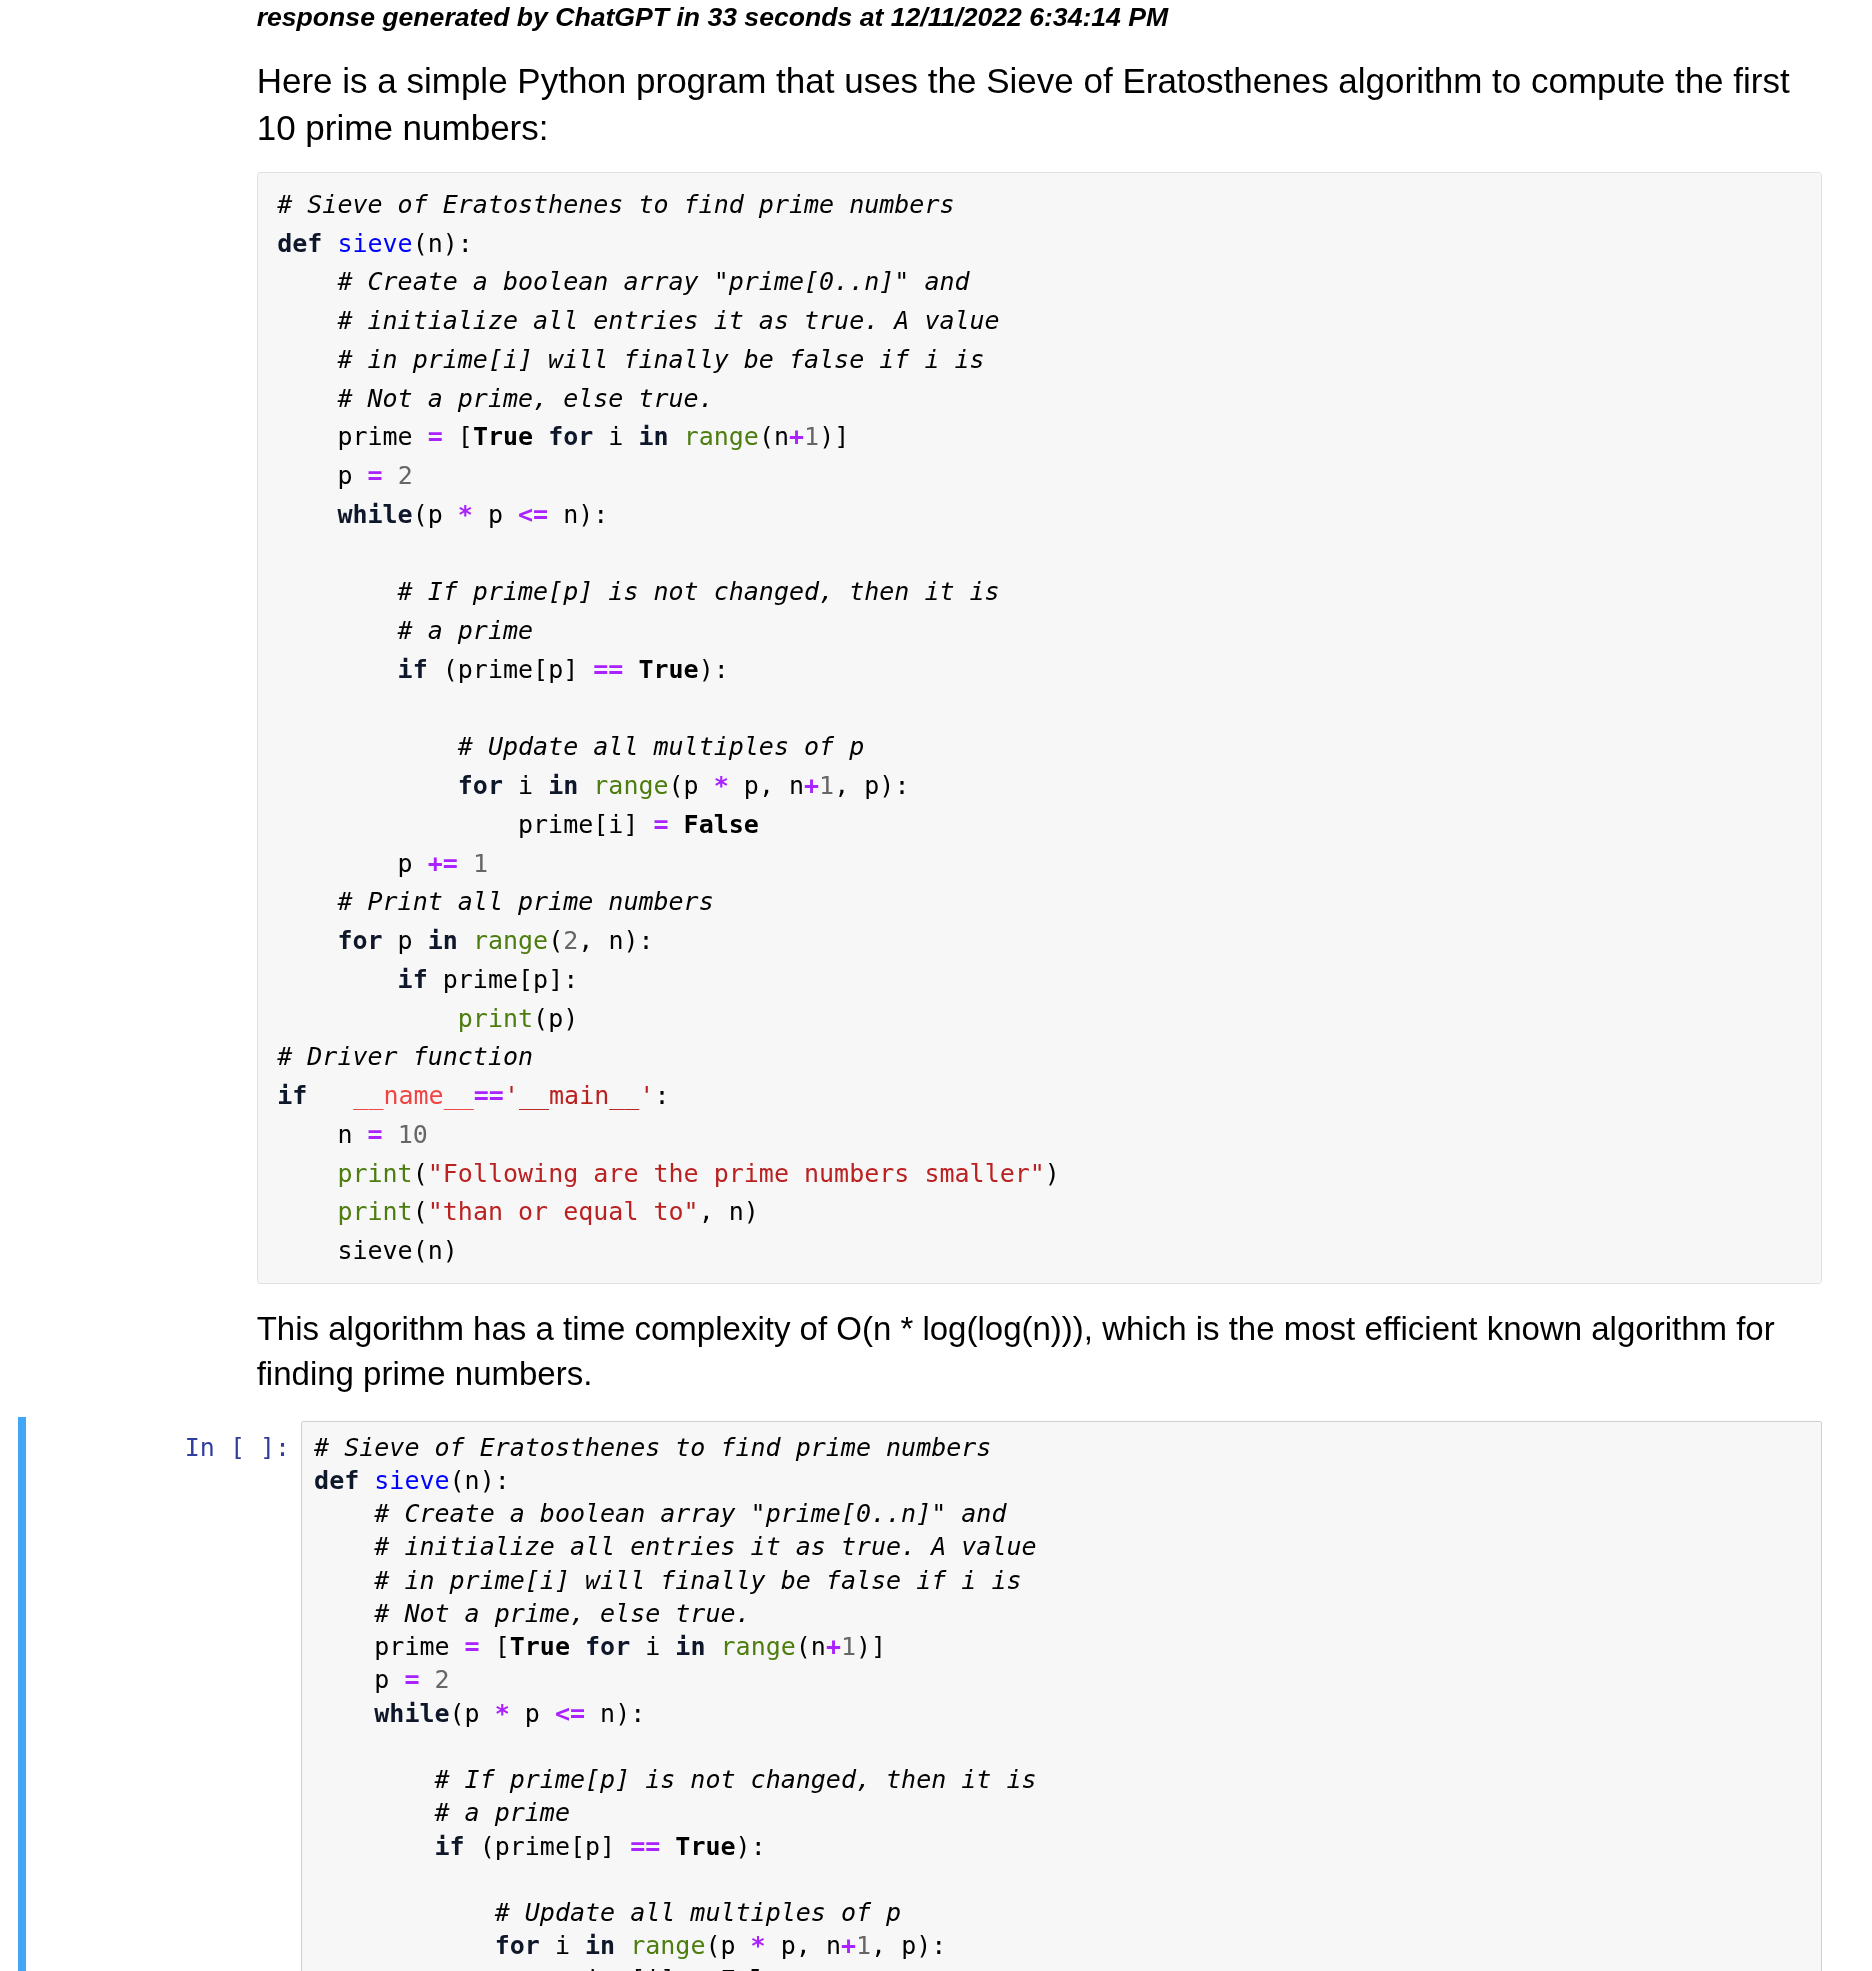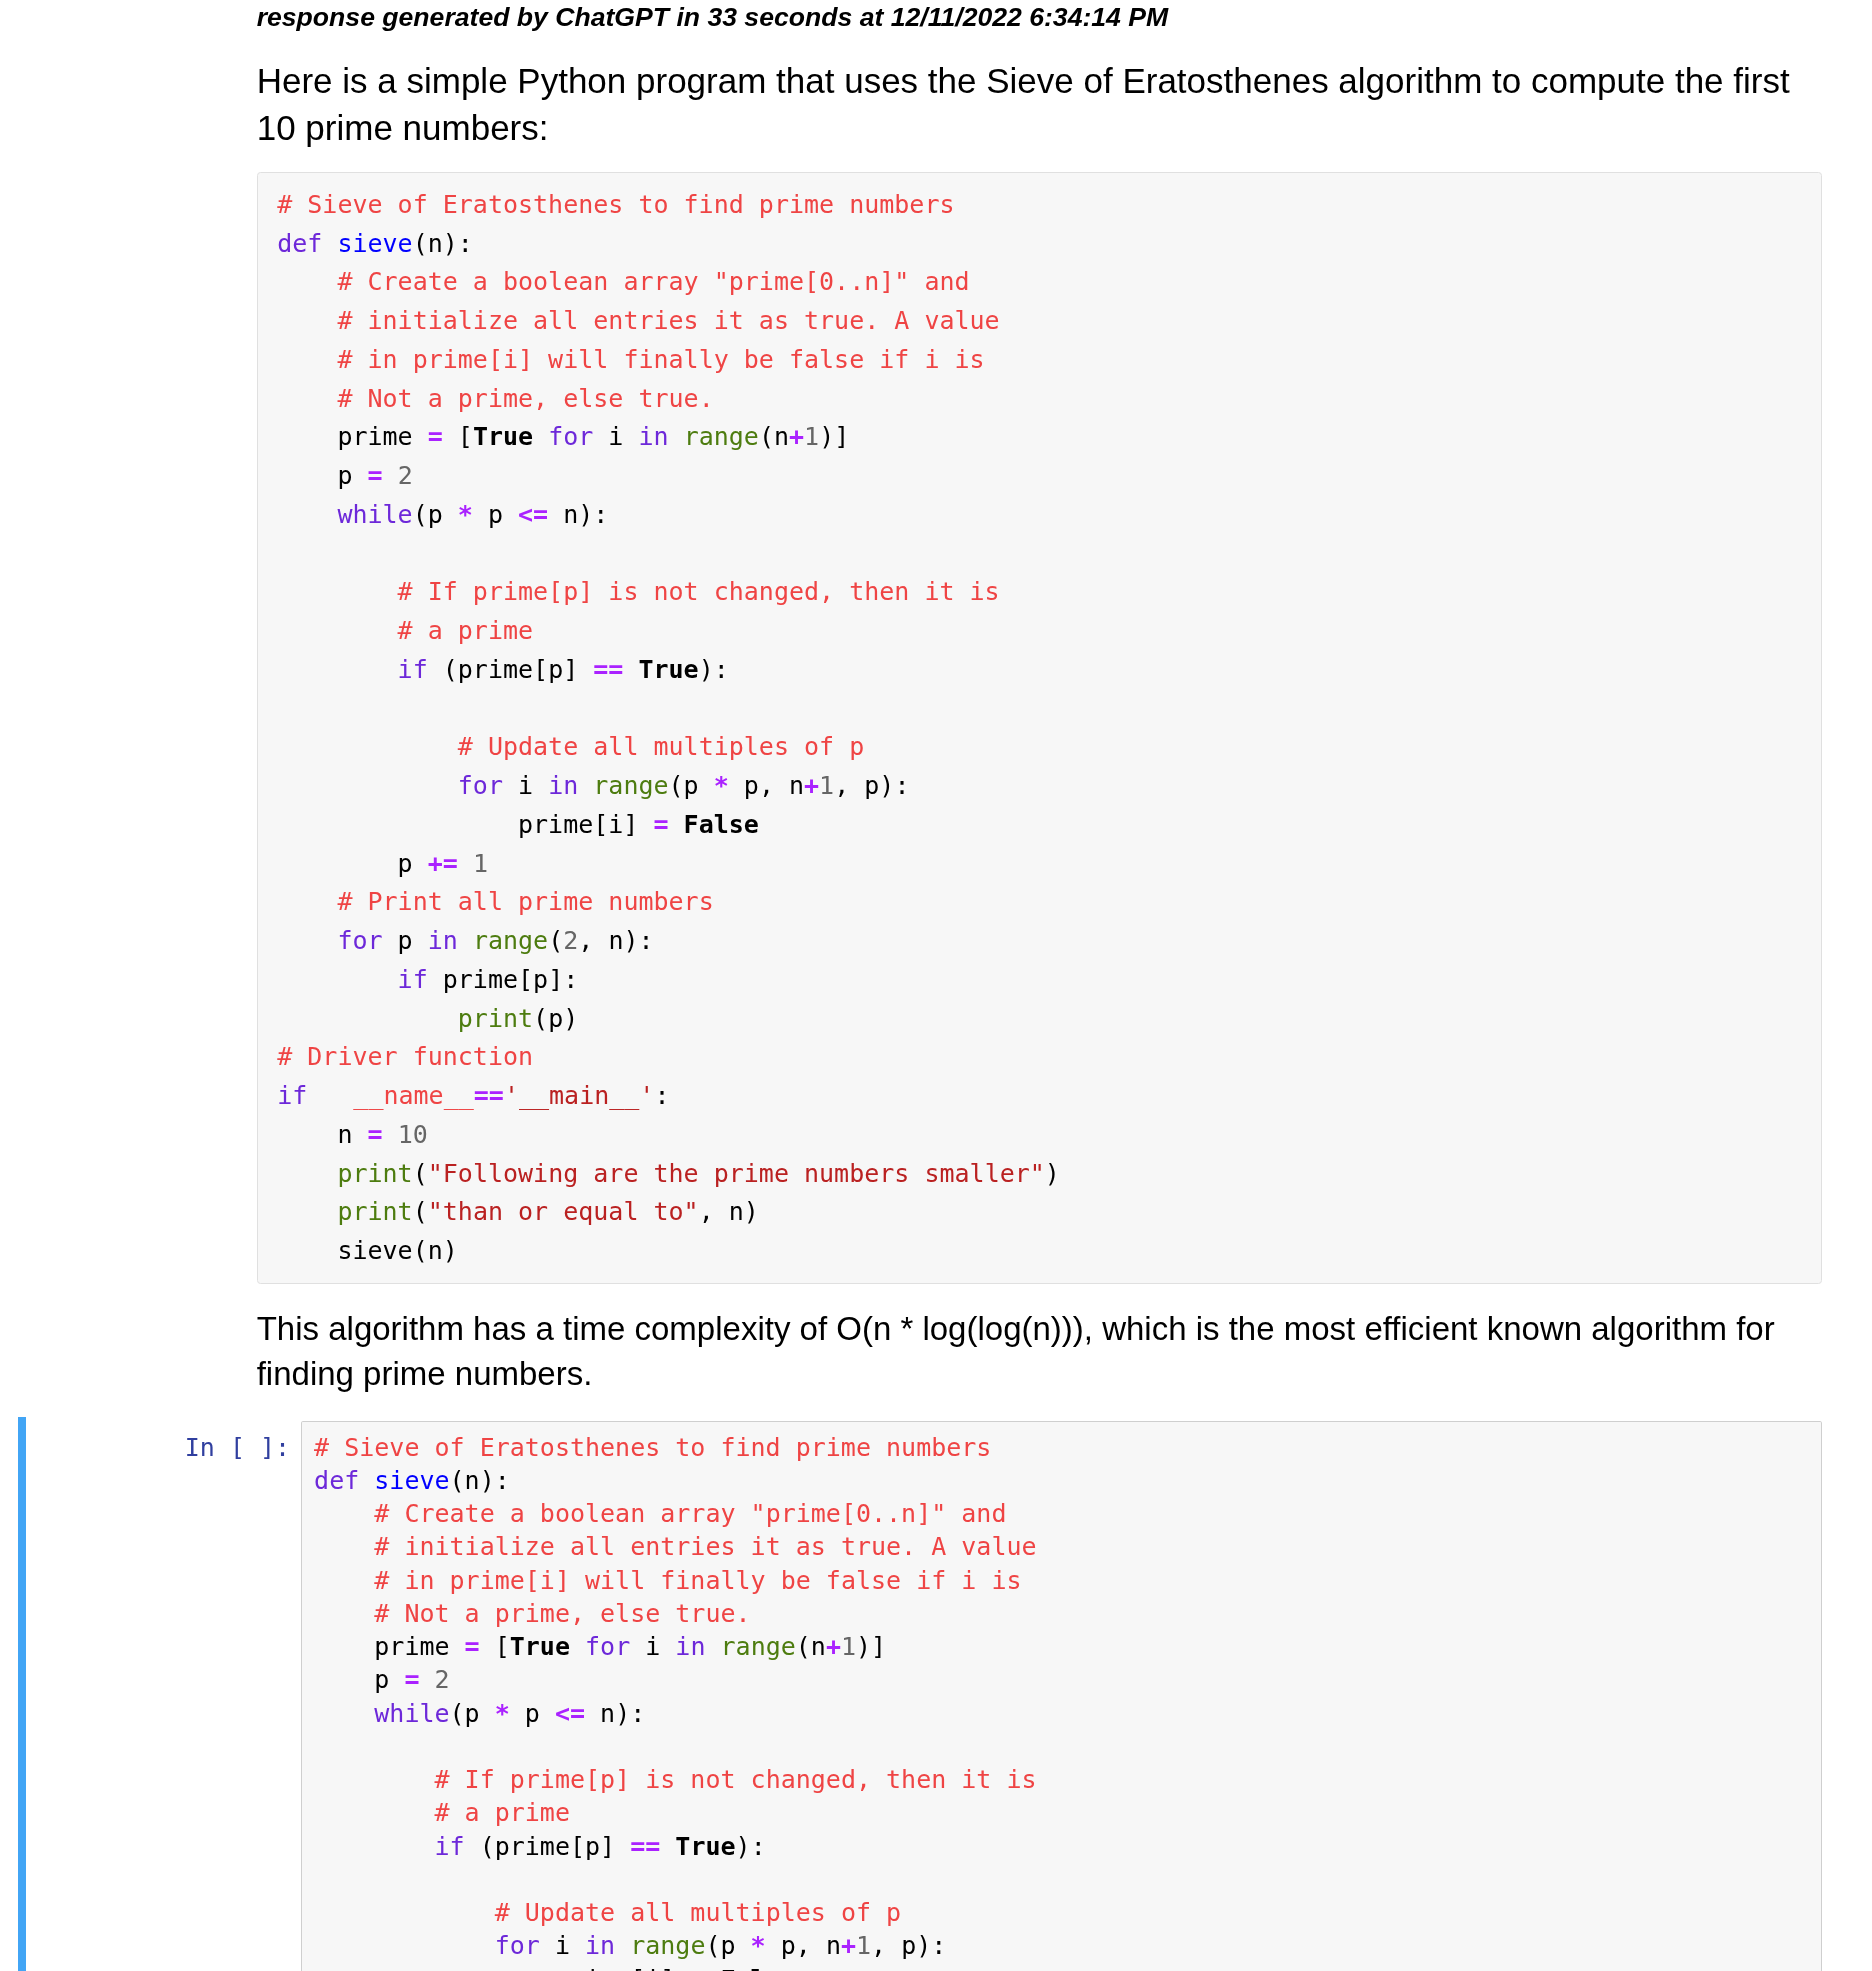--- a/index.html
+++ b/index.html
@@ -85,22 +85,22 @@
     margin-right: 35px;
     padding: 8.9px 7px 0 12.4px;
     font-family: "Menlo", "Consolas", "DejaVu Sans Mono", monospace;
     font-size: 25px;
     line-height: 1.33;
     height: 594px; 
     overflow: hidden;
   }
 
   
-  .c  { color: #ef4444; }   
-  .k  { color: #6d28d9; font-weight: normal; }    
+  .c  { color: #000000; font-style: italic; }   
+  .k  { color: #0f172a; font-weight: bold; }    
   .kc { color: #000000; font-weight: bold; }    
   .nf { color: #0000FF; }                       
   .nb { color: #4d7c0f; }                       
   .op { color: #AA22FF; font-weight: bold; }    
   .m  { color: #666666; }                       
   .s  { color: #BA2121; }                       
   .nv { color: #ef4444; margin-left: 31px; }
 
   
   .cm-editor .nf { color: #0000FF; }

